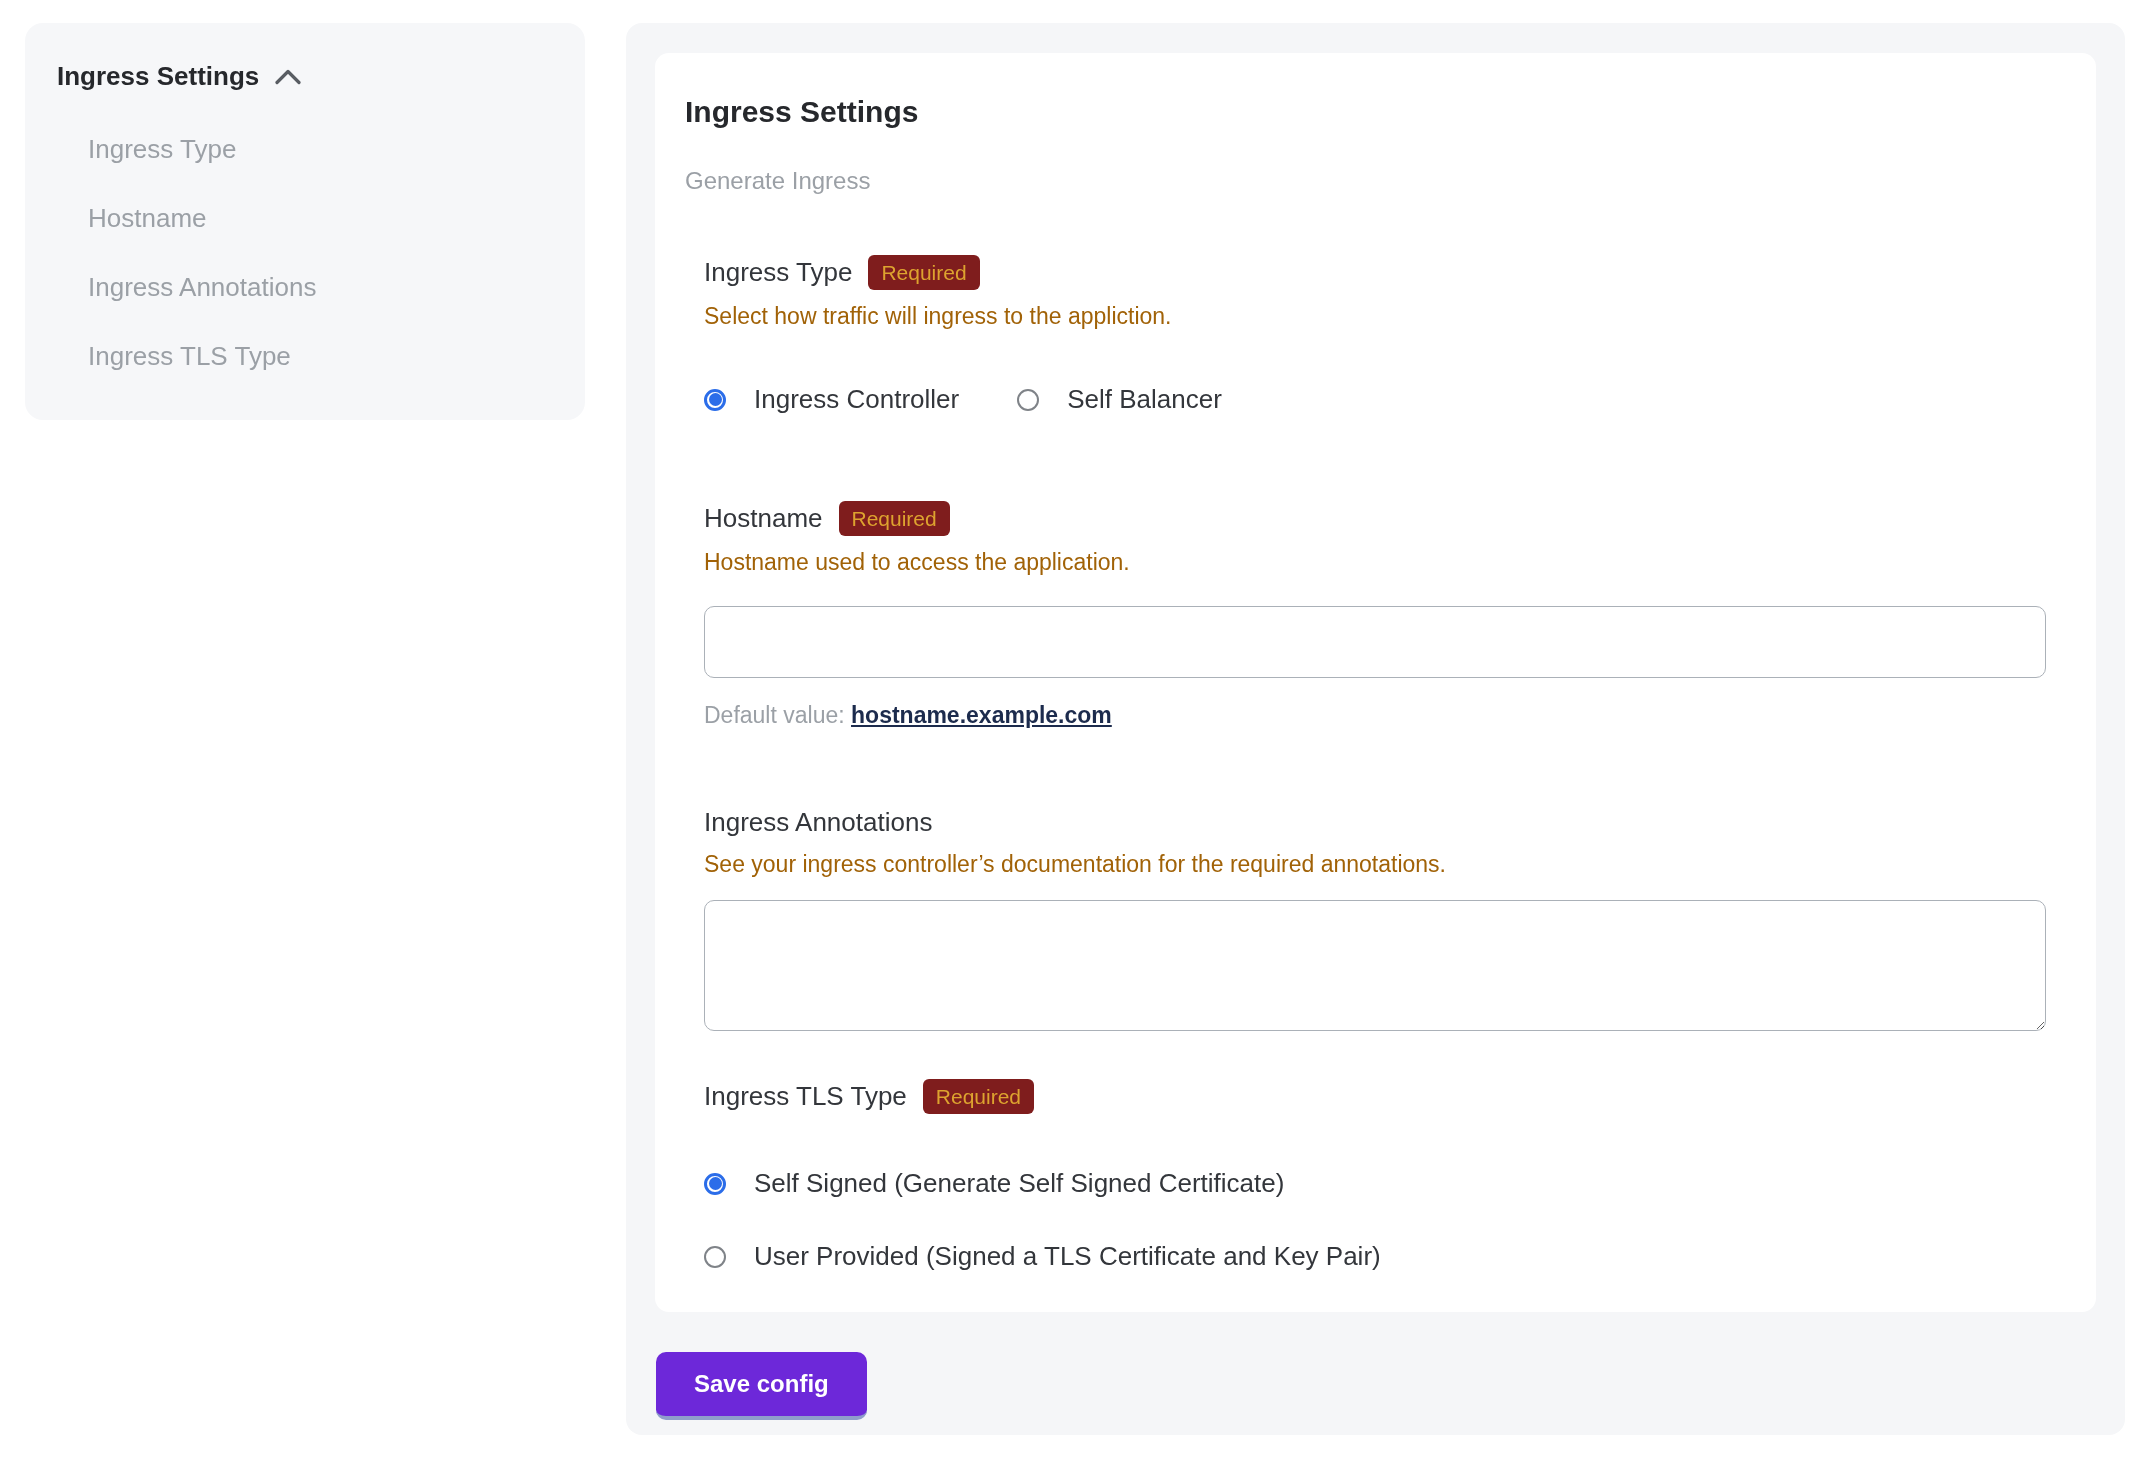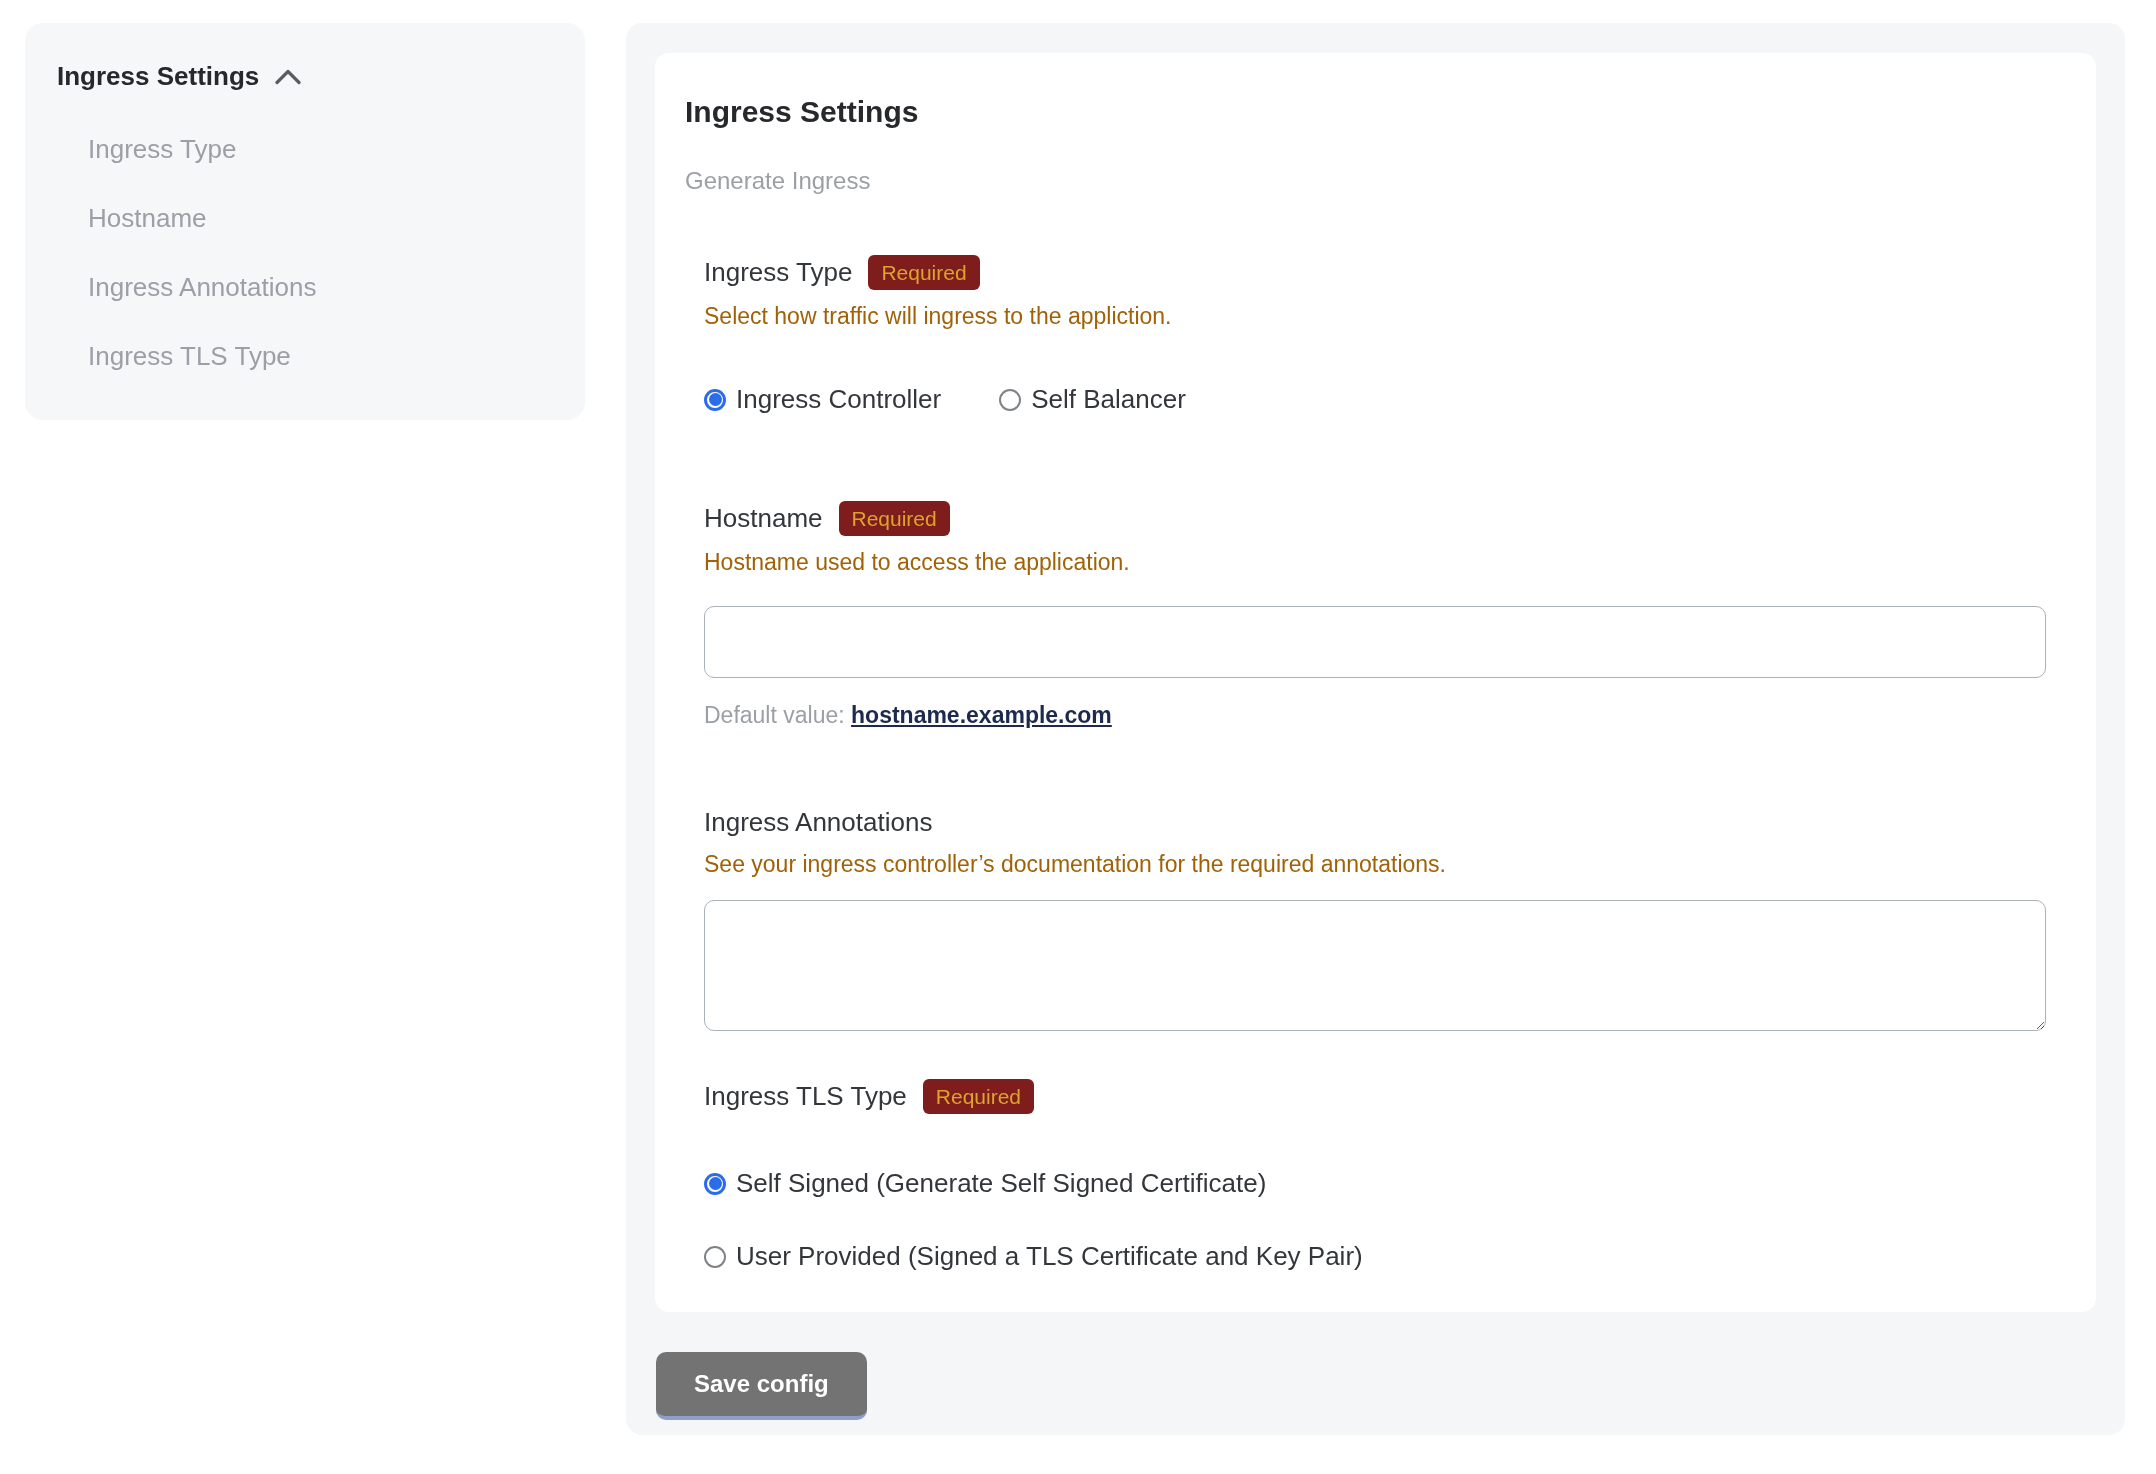--- a/index.html
+++ b/index.html
@@ -42,21 +42,21 @@
   .sections { margin-left: 19px; margin-top: 60px; }
   .field-label-row { display: flex; align-items: center; gap: 16px; }
   .field-label { font-size: 26px; font-weight: 500; color: #33363b; }
   .badge {
     font-size: 21px; color: #dda32f; background: #7f1d1d;
     padding: 6px 13px; border-radius: 6px; line-height: 1.1;
   }
   .field-desc { margin-top: 13px; font-size: 23px; color: #a16207; }
 
   .radio-row { display: flex; align-items: center; gap: 58px; margin-top: 54px; }
-  .radio-opt { display: flex; align-items: center; gap: 10px; cursor: pointer; }
+  .radio-opt { display: flex; align-items: center; gap: 28px; cursor: pointer; }
   .radio {
     width: 22px; height: 22px; border: 2.5px solid #7f8388; border-radius: 50%;
     display: flex; align-items: center; justify-content: center; flex: none;
     background: #fff;
   }
   .radio.selected { border-color: #2b6de9; border-width: 3px; }
   .radio.selected::after { content: ""; width: 13px; height: 13px; background: #2b6de9; border-radius: 50%; }
   .radio-label { font-size: 26px; font-weight: 500; color: #33363b; }
 
   .section-hostname { margin-top: 86px; }
@@ -81,21 +81,21 @@
 
   .section-tls { margin-top: 48px; }
   .tls-option-1 { margin-top: 54px; }
   .tls-option-2 { margin-top: 42px; }
 
   .save-btn {
     margin-top: 40px; margin-left: 1px;
     display: inline-block;
     font-family: "Liberation Sans", sans-serif;
     font-size: 24px; font-weight: 700; color: #ffffff;
-    background: #737373;
+    background: #6d28d9;
     border: none; border-bottom: 4px solid #8f9ecb;
     border-radius: 10px;
     padding: 18px 38px;
     cursor: pointer;
   }
 </style>
 </head>
 <body>
 
 <nav class="sidebar">

